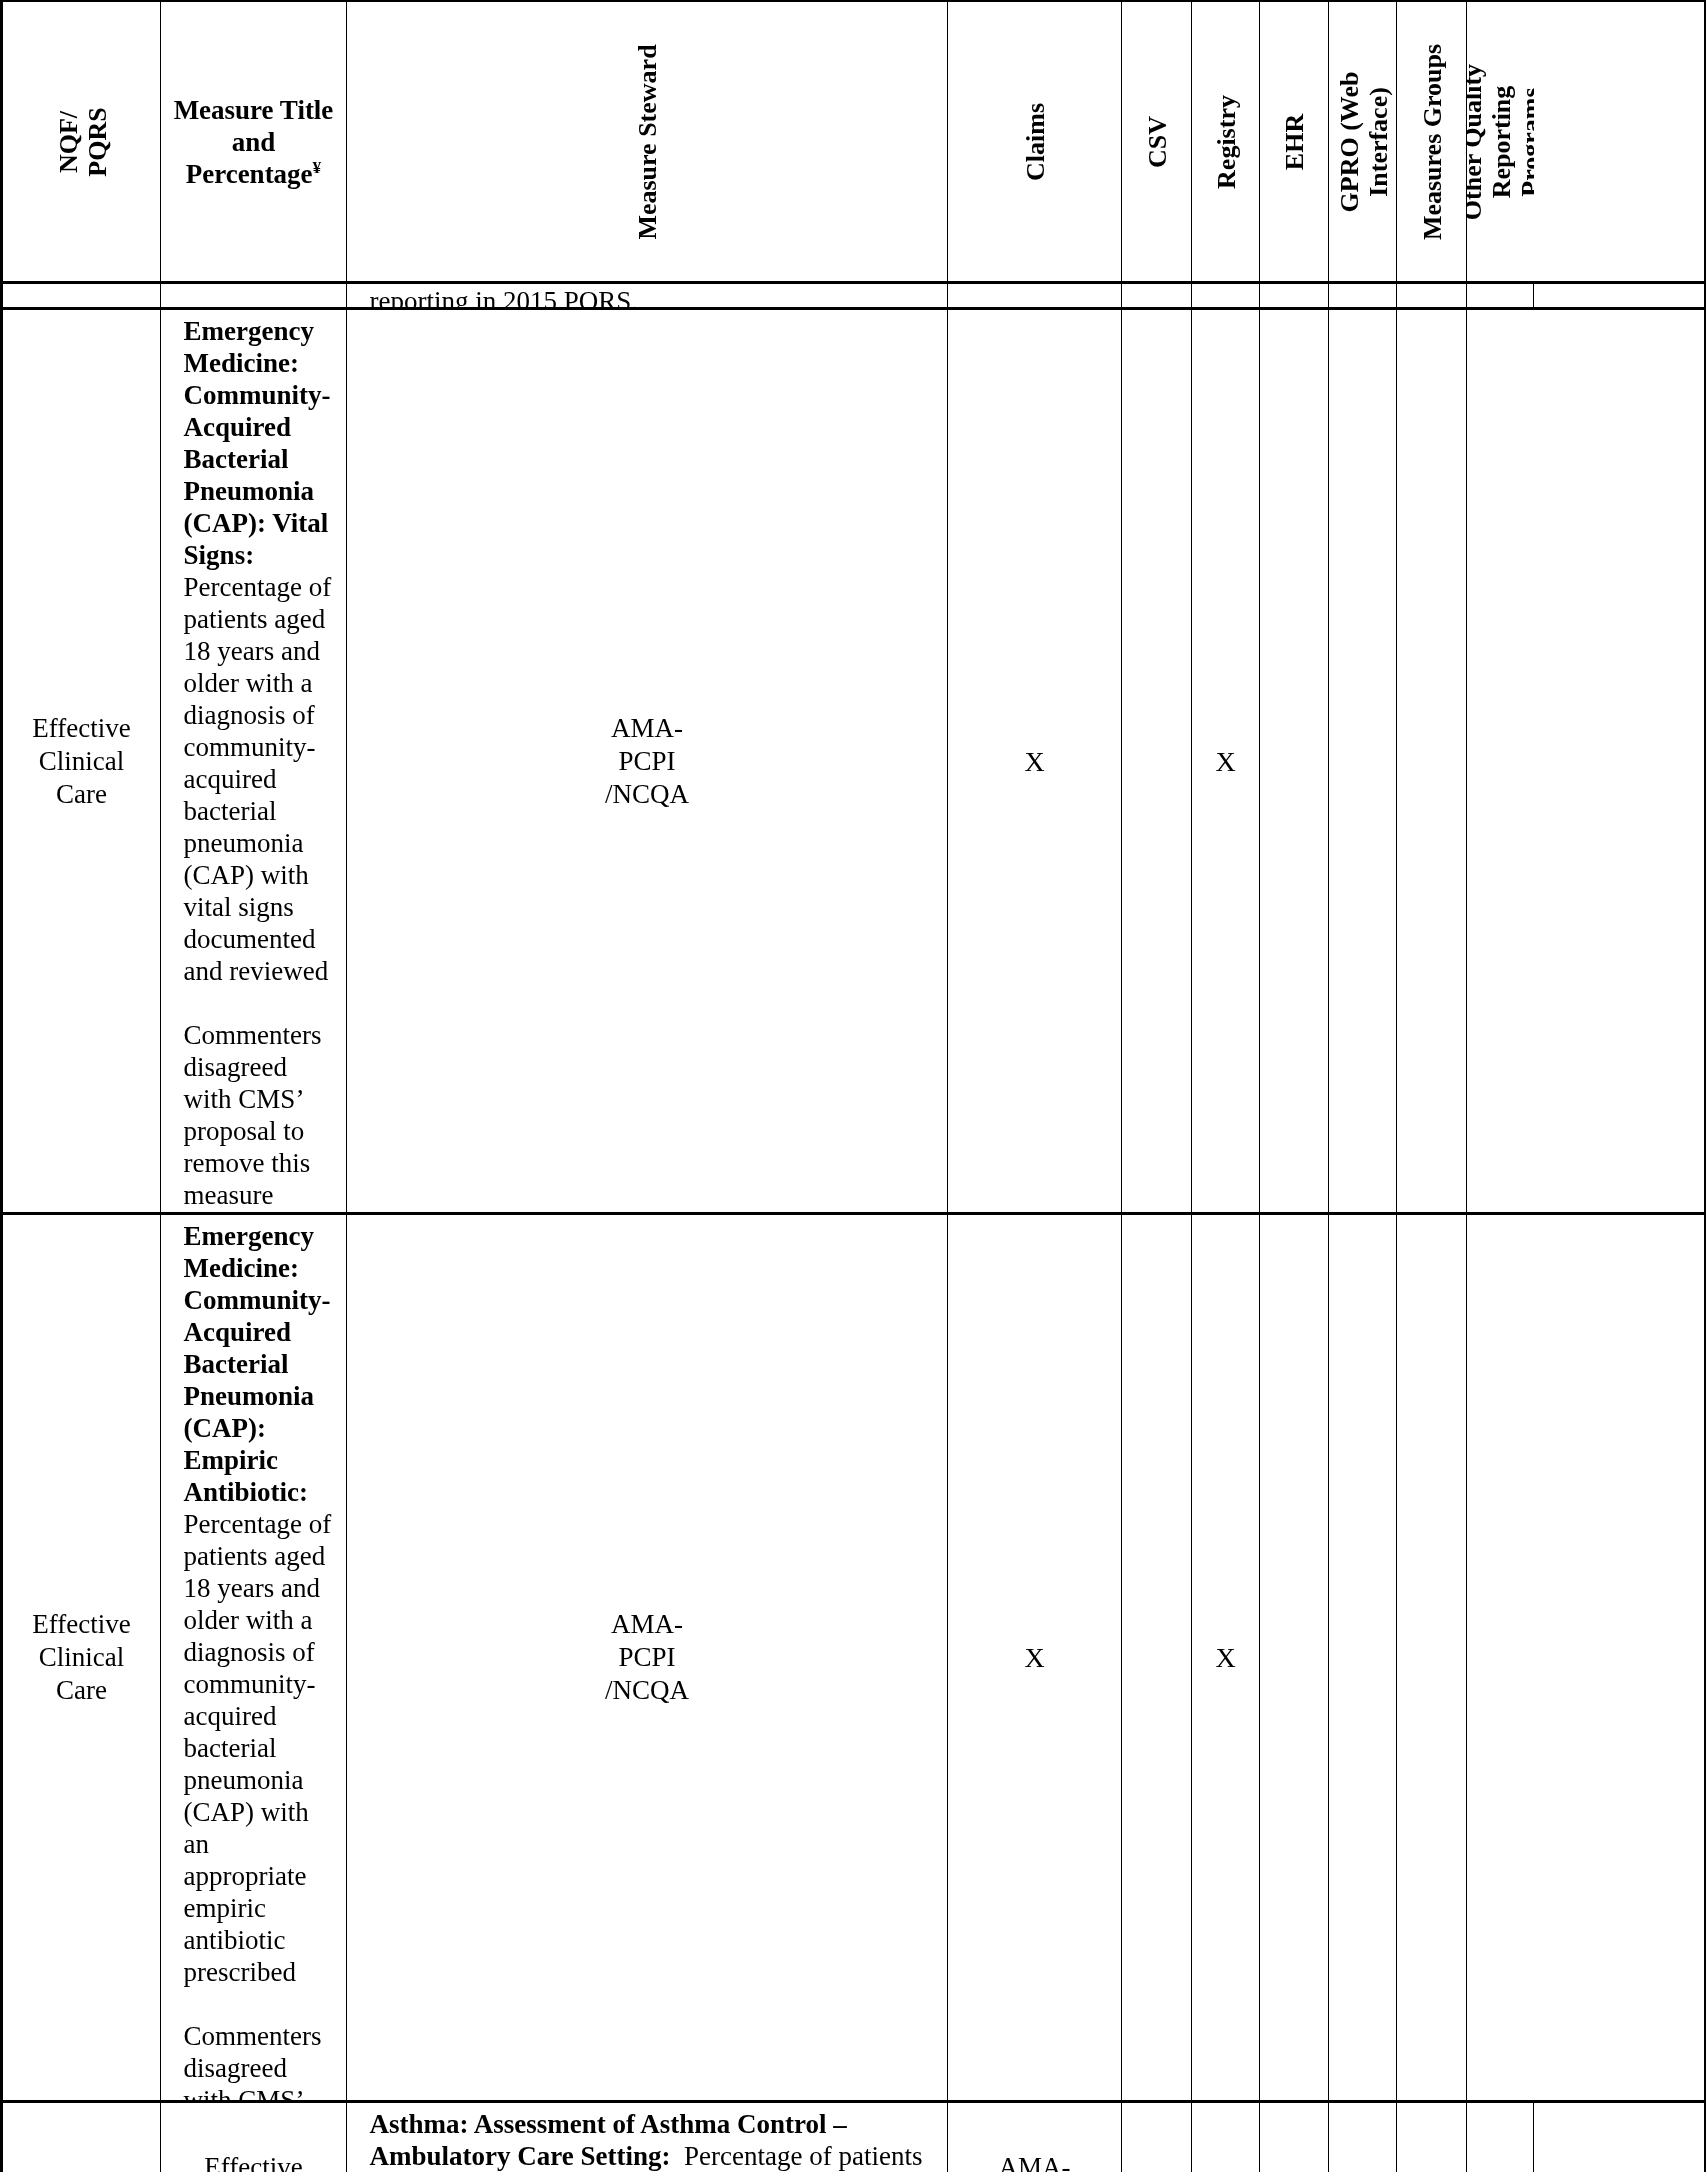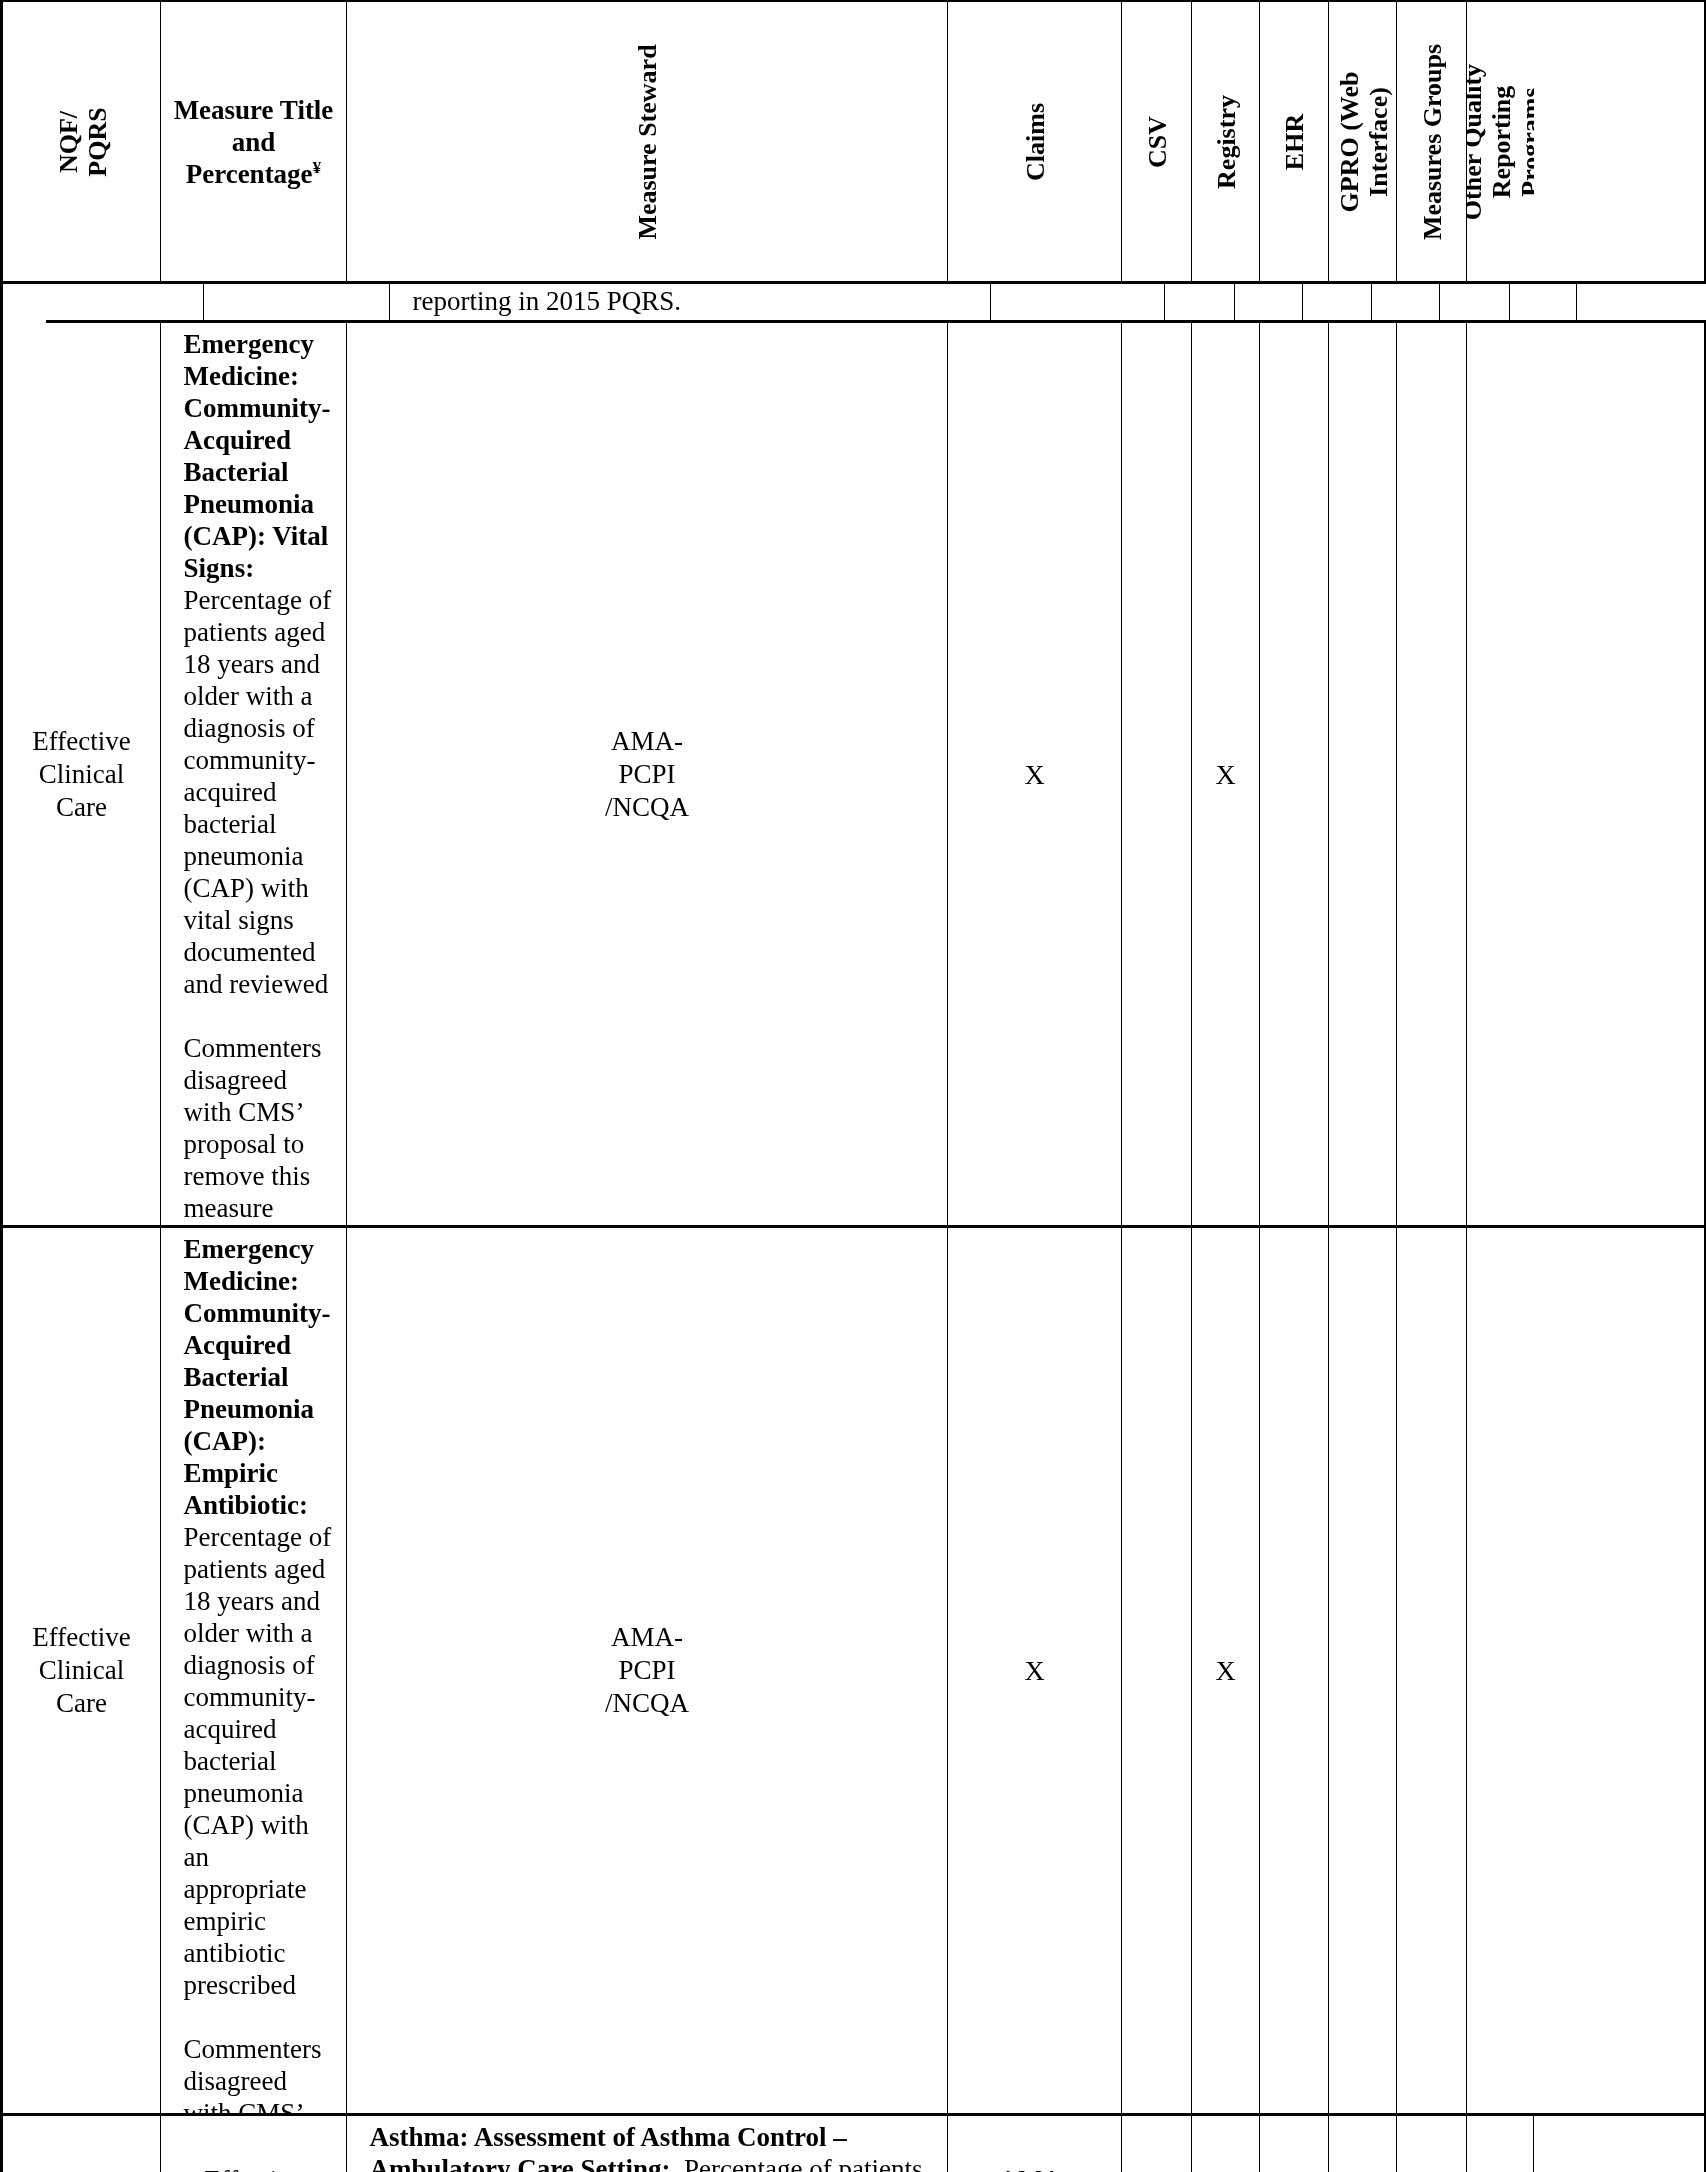--- a/index.html
+++ b/index.html
@@ -12,21 +12,21 @@
     box-sizing:border-box;
     border-top:2.6px solid #000; border-left:3.5px solid #000;
     border-right:3.5px solid #000; border-bottom:6px solid #000;
   }
   .row {
     display:grid;
     grid-template-columns:158px 186px 601px 174px 70px 68px 69px 68px 70px 67px 169px;
     box-sizing:border-box; border-bottom:3.9px solid #000;
   }
   .r-header { height:282px; }
-  .r-cont   { height:39px;margin-left:43px;  }
+  .r-cont   { height:26px;  }
   .r-m1     { height:905px; }
   .r-m2     { height:888px; }
   .r-m3     { height:194px; border-bottom:none; }
   .cell {
     position:relative; box-sizing:border-box; overflow:hidden;
     border-right:1.7px solid #000; background:#fff;
   }
   .cell:last-child { border-right:none; }
   
   .c {

